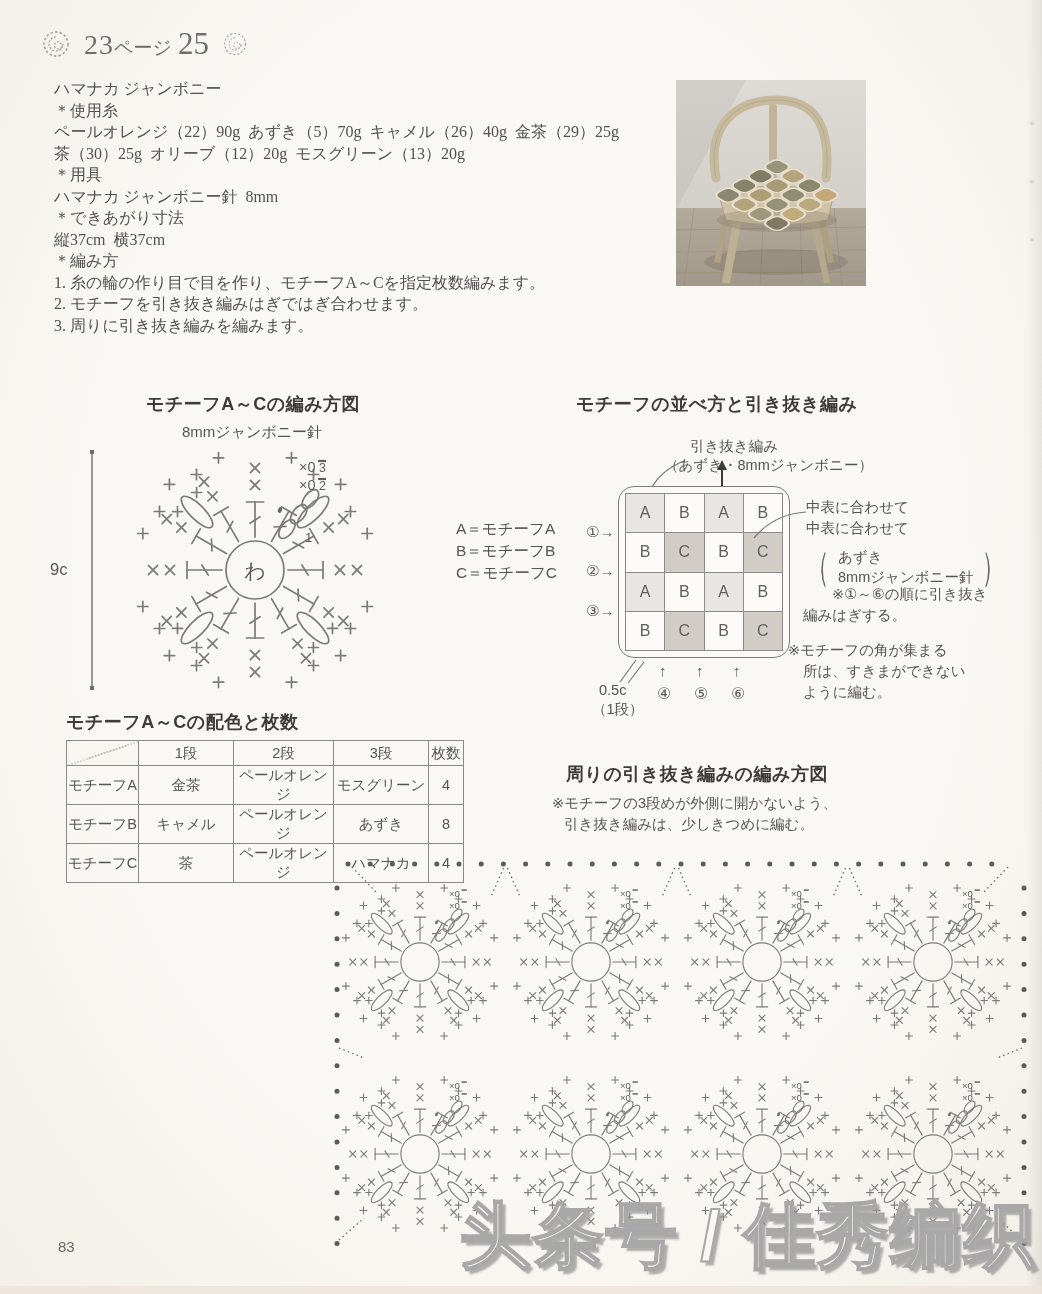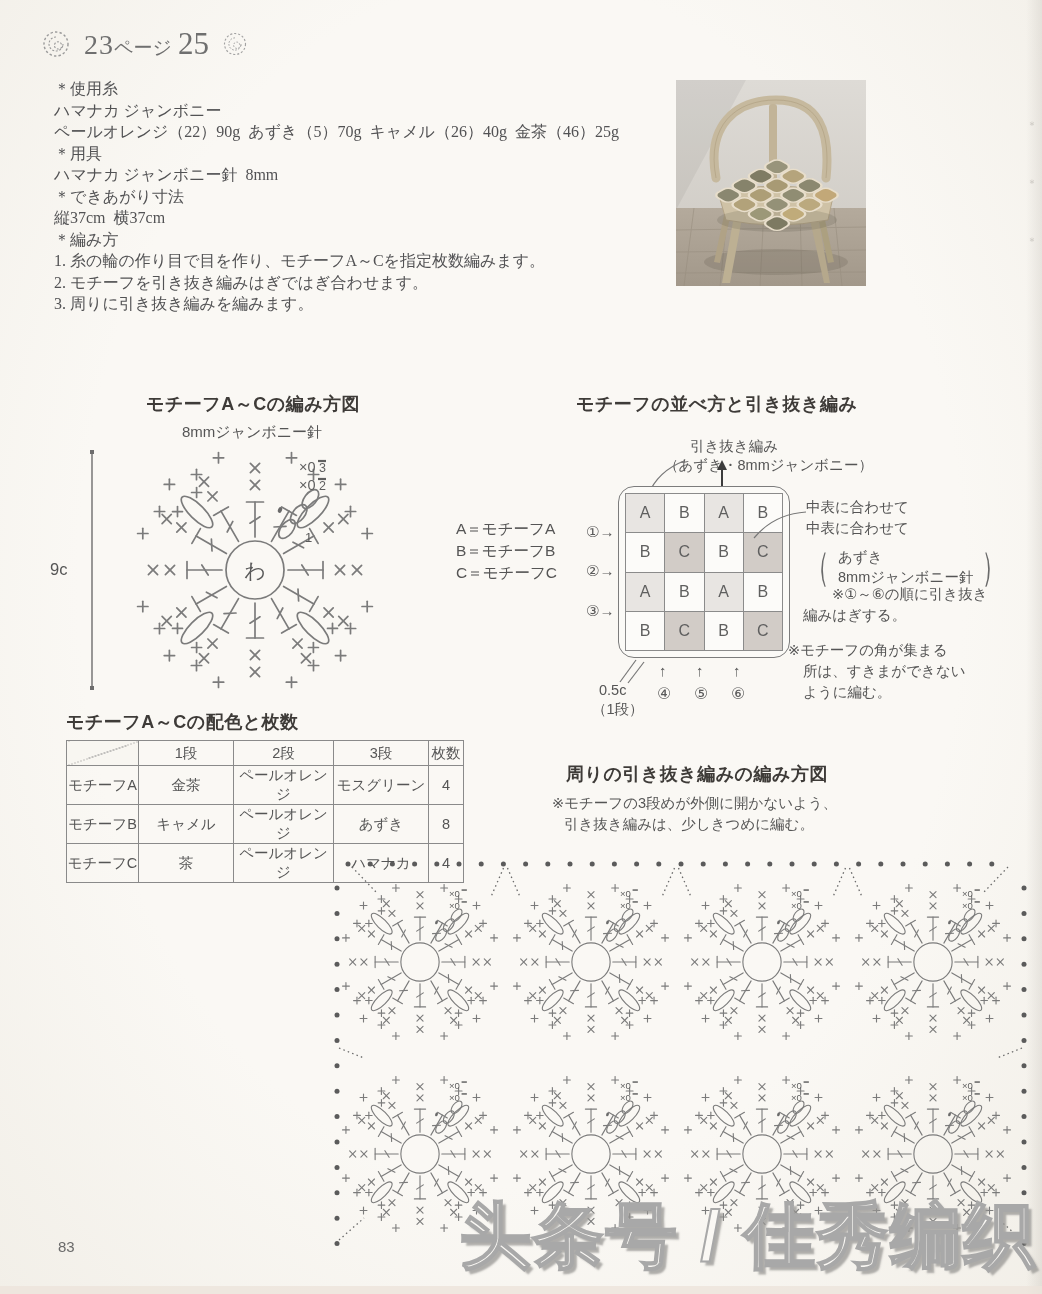--- a/index.html
+++ b/index.html
@@ -61,23 +61,24 @@
     <span>
       <span class="n1">23</span><span class="w">ページ</span><span class="n2">25</span>
     </span>
     <svg width="28" height="28" viewBox="0 0 32 32">
       <circle cx="16" cy="16" r="12" fill="none" stroke="#a2a2a2" stroke-width="1.3" stroke-dasharray="2.4 2.2"></circle>
       <path d="M16 9 a7 7 0 1 0 7 7 a5 5 0 0 1 -5 5 a3.6 3.6 0 1 1 3.6 -3.6" fill="none" stroke="#a2a2a2" stroke-width="1.1" stroke-dasharray="2 1.6"></path>
     </svg>
   </div>
 
   <div id="materials">
+      <div class="mat-line">ハマナカ ジャンボニー</div>
       <div class="mat-line">＊使用糸</div>
-      <div class="mat-line">ハマナカ ジャンボニー</div>
-      <div class="mat-line">ペールオレンジ（22）90g  あずき（5）70g  キャメル（26）40g  金茶（46）25g</div>
+      <div class="mat-line">ペールオレンジ（22）90g  あずき（5）70g  キャメル（26）40g  金茶（29）25g</div>
+      <div class="mat-line">茶（30）25g  オリーブ（12）20g  モスグリーン（13）20g</div>
       <div class="mat-line">＊用具</div>
       <div class="mat-line">ハマナカ ジャンボニー針  8mm</div>
       <div class="mat-line">＊できあがり寸法</div>
       <div class="mat-line">縦37cm  横37cm</div>
       <div class="mat-line">＊編み方</div>
       <div class="mat-line">1. 糸の輪の作り目で目を作り、モチーフA～Cを指定枚数編みます。</div>
       <div class="mat-line">2. モチーフを引き抜き編みはぎではぎ合わせます。</div>
       <div class="mat-line">3. 周りに引き抜き編みを編みます。</div>
     </div>
 

